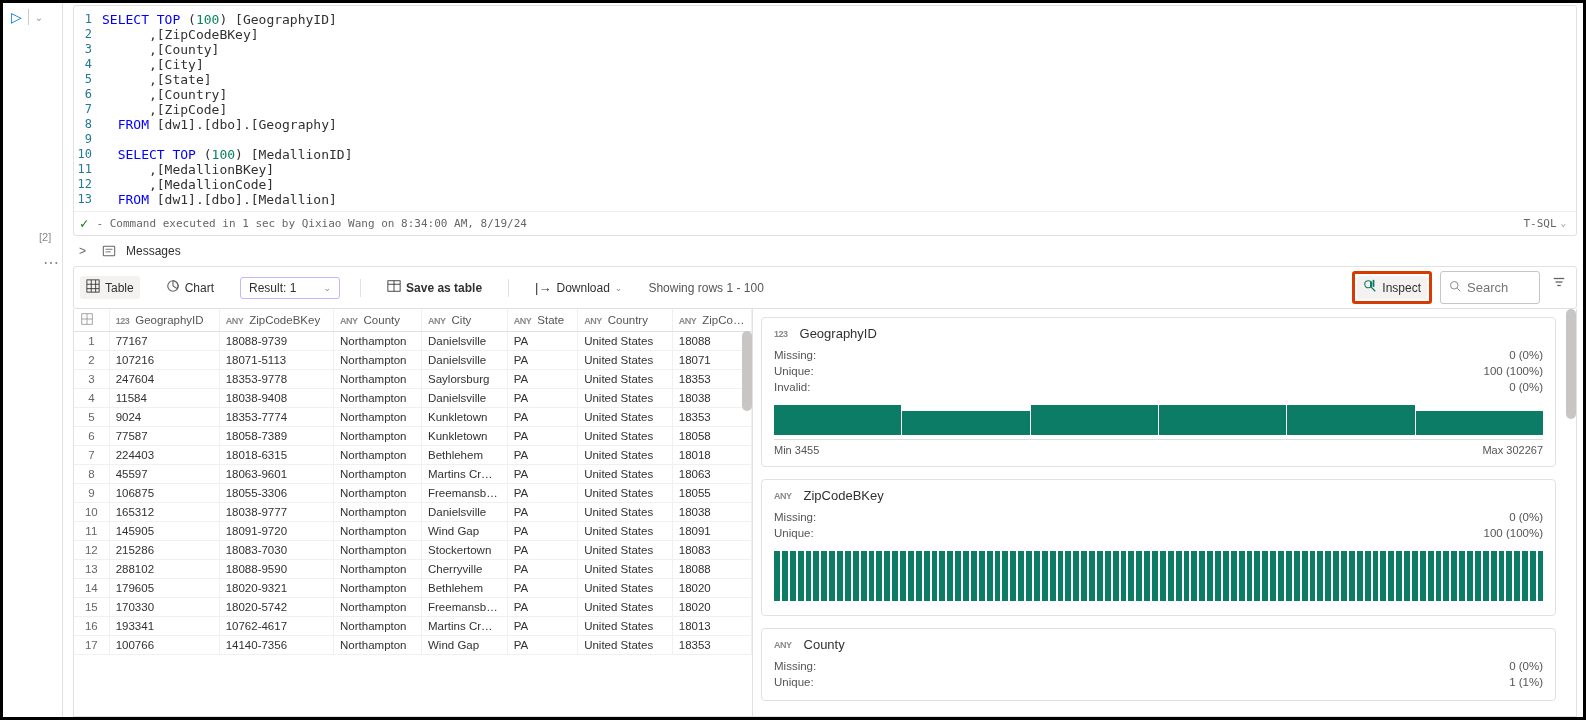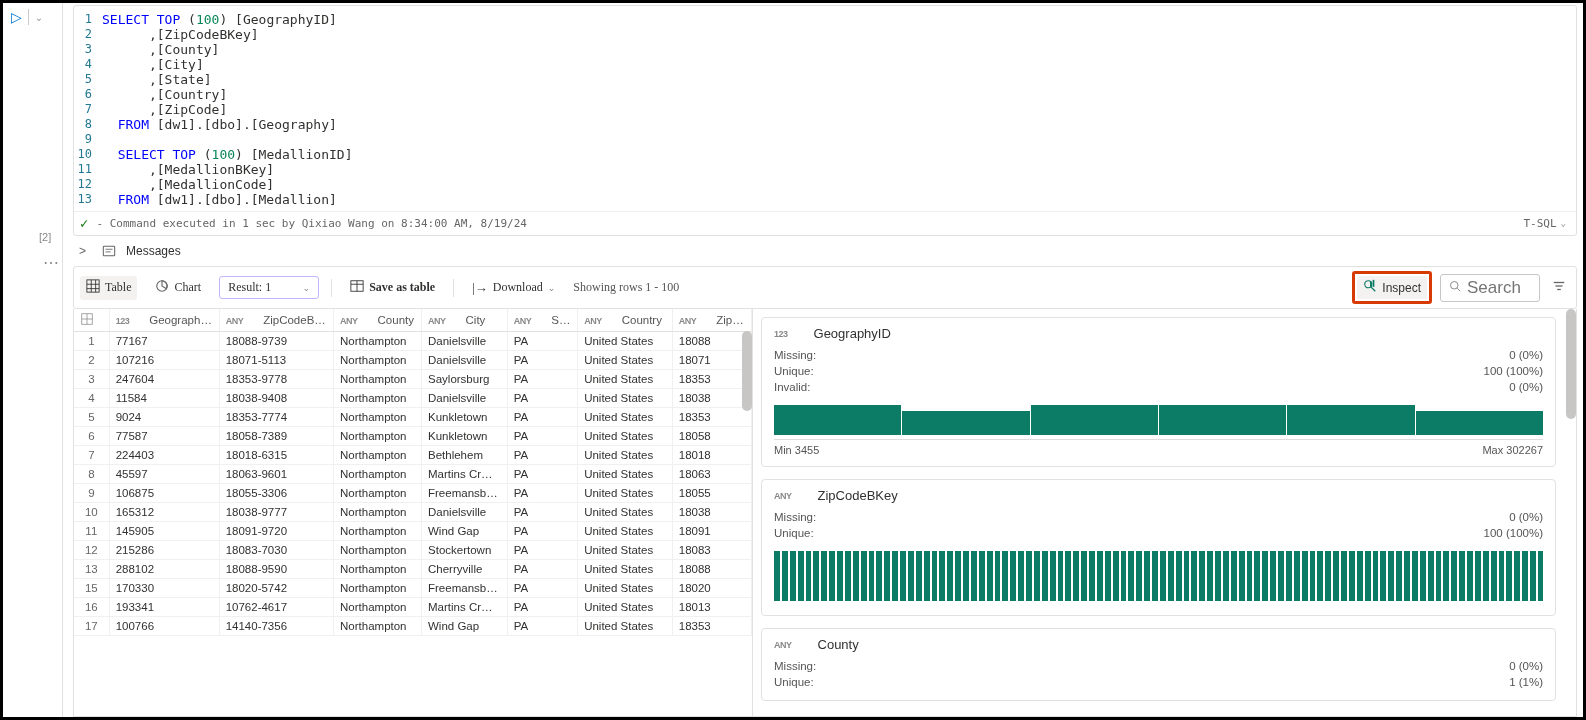--- a/index.html
+++ b/index.html
@@ -27,44 +27,44 @@
   .lang-sel { display:flex; align-items:center; gap:4px;}
   .lang-chevron { font-size:9px; color:#888; }
 
   
   .results-hdr { display: flex; align-items: center; padding: 8px 4px 8px 0; gap: 10px; }
   .chev { color: #666; font-size: 12px; padding:0 6px; }
   .msg-icon { width:14px; height:14px; display:inline-flex; align-items:center; justify-content:center; }
 
   
   .toolbar-row { display:flex; align-items:center; justify-content:space-between; border:1px solid #e1e1e1; border-radius:3px; padding:4px 6px; }
-  .tb-left { display:flex; align-items:center; gap:12px;font-family:Liberation Serif, serif; }
+  .tb-left { display:flex; align-items:center; gap:20px; }
   .tb-btn { display:flex; align-items:center; gap:5px; padding:3px 6px; border-radius:3px; cursor:pointer; }
   .tb-btn.active { background:#f3f2f1; }
   .tb-sel { border:1px solid #c4b5fd; border-radius:3px; padding:3px 8px; min-width:100px; display:flex; align-items:center; justify-content:space-between; font-size:12px;}
   .tb-sep { width:1px; height:18px; background:#e1e1e1; }
-  .tb-right { display:flex; align-items:center; gap:8px; }
+  .tb-right { display:flex; gap:8px; }
   .inspect-wrap { border:3px solid #d83b01; padding:2px; border-radius:3px; }
   .inspect-wrap .tb-btn { background:#f3f2f1; }
   .search-box { border:1px solid #c8c6c4; border-radius:3px; padding:3px 8px; display:flex; align-items:center; gap:6px; width:100px; color:#888;}
-  .search-box input { border:none; outline:none; width:60px; font-size:17px; }
+  .search-box input { border:none; outline:none; width:60px; font-size:13px; }
   .filter-icon { color:#666; padding:4px;}
 
   
   .results-body { display:flex; flex:1; min-height:0; margin-top:0; }
   .grid-pane { width:680px; border:1px solid #e1e1e1; border-top:none; position:relative; overflow:hidden; }
   .scrollbar-v { position:absolute; right:0; top:22px; width:10px; height:80px; background:#c8c6c4; border-radius:5px; }
   .inspect-pane { flex:1; border:1px solid #e1e1e1; border-top:none; border-left:none; overflow-y:auto; position:relative;}
   .inspect-scroll-v { position:absolute; right:0; top:0; width:10px; height:110px; background:#c8c6c4; border-radius:5px; }
 
   table.grid { border-collapse:collapse; width:100%; font-size:11.5px; table-layout:fixed; }
   table.grid th { text-align:left; padding:4px 6px; border-bottom:1px solid #e1e1e1; border-right:1px solid #f0f0f0; font-weight:400; color:#555; background:#fff; white-space:nowrap; overflow:hidden; text-overflow:ellipsis;}
   table.grid td { padding:3px 6px; border-bottom:1px solid #f0f0f0; border-right:1px solid #f0f0f0; white-space:nowrap; overflow:hidden; text-overflow:ellipsis;}
   table.grid td.rownum { text-align:center; color:#666;}
-  .type-tag { font-size:9px; color:#888; margin-right:20px; font-weight:600; letter-spacing:-0.5px;}
+  .type-tag { font-size:9px; color:#888; margin-right:6px; font-weight:600; letter-spacing:-0.5px;}
   .th-icon { display:inline-flex; width:14px; align-items:center; justify-content:center; color:#888; font-size:11px;}
 
   
   .card { border:1px solid #e1e1e1; border-radius:4px; margin:8px 20px 12px 8px; padding:8px 12px 10px 12px; }
   .card-hdr { display:flex; align-items:center; gap:6px; margin-bottom:6px;}
   .card-title { font-size:13px; font-weight:500; }
   .stat-row { display:flex; justify-content:space-between; font-size:11.5px; color:#555; line-height:16px;}
   .histo { display:flex; align-items:flex-end; height:30px; gap:1px; margin:10px 0 4px 0; overflow:hidden;}
   .histo.wide .bar { flex:1; background:#0d7c66; }
   .histo.wide .bar.short { height:80%; }
@@ -397,20 +397,30 @@
                 <td class="rownum">13</td>
                 <td>288102</td>
                 <td>18088-9590</td>
                 <td>Northampton</td>
                 <td>Cherryville</td>
                 <td>PA</td>
                 <td>United States</td>
                 <td>18088</td>
               </tr>
               <tr>
+                <td class="rownum">14</td>
+                <td>179605</td>
+                <td>18020-9321</td>
+                <td>Northampton</td>
+                <td>Bethlehem</td>
+                <td>PA</td>
+                <td>United States</td>
+                <td>18020</td>
+              </tr>
+              <tr>
                 <td class="rownum">15</td>
                 <td>170330</td>
                 <td>18020-5742</td>
                 <td>Northampton</td>
                 <td>Freemansb…</td>
                 <td>PA</td>
                 <td>United States</td>
                 <td>18020</td>
               </tr>
               <tr>

